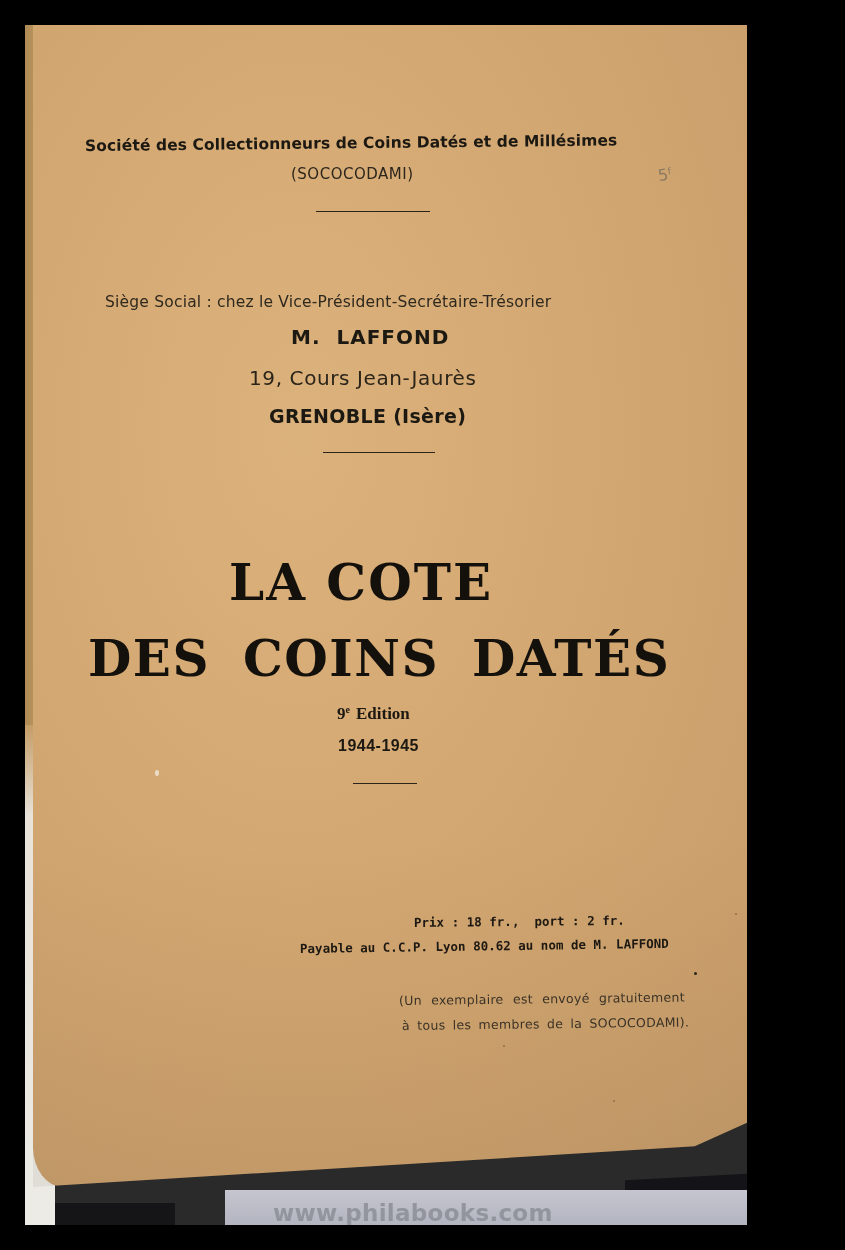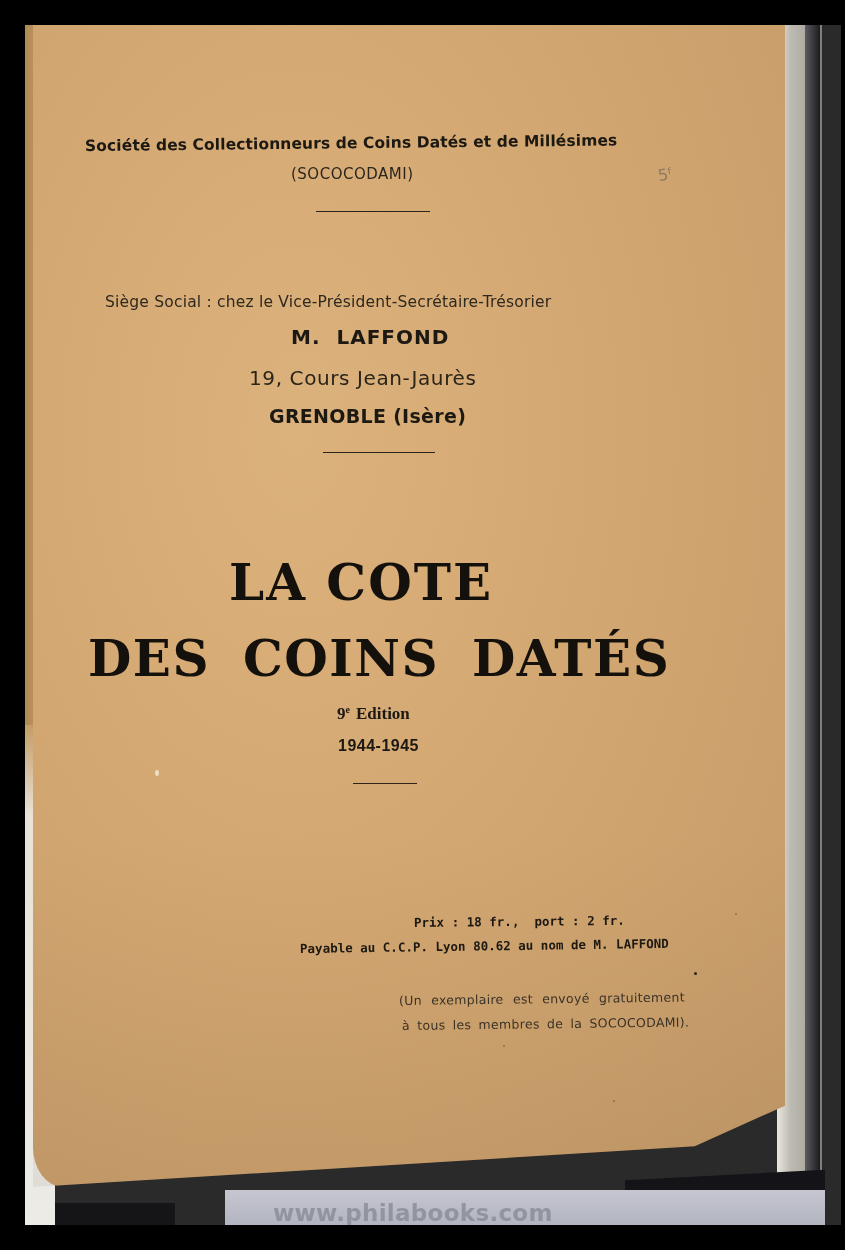--- a/index.html
+++ b/index.html
@@ -1,21 +1,21 @@
 <!DOCTYPE html>
 <html><head>
   <meta charset="utf-8">
   <style>
     html, body { margin: 0; padding: 0; }
     body {
       width: 845px; height: 1250px; background: #000; position: relative; overflow: hidden;
       font-family: "Liberation Sans", sans-serif;
     }
     .photo {
-      position: absolute; left: 25px; top: 25px; width: 816px; height: 1200px;
+      position: absolute; left: 25px; top: 25px; width: 722px; height: 1200px;
       background: #2a2a2a; overflow: hidden;
     }
     .left-edge {
       position: absolute; left: 0; top: 0; width: 30px; height: 1200px;
       background: linear-gradient(90deg, #b08a55 0%, #c9a36b 100%);
     }
     .left-edge-lower {
       position: absolute; left: 0; top: 700px; width: 30px; height: 500px;
       background: linear-gradient(180deg, #c49c66 0%, #e8e2d8 18%, #ecebe6 100%);
     }

